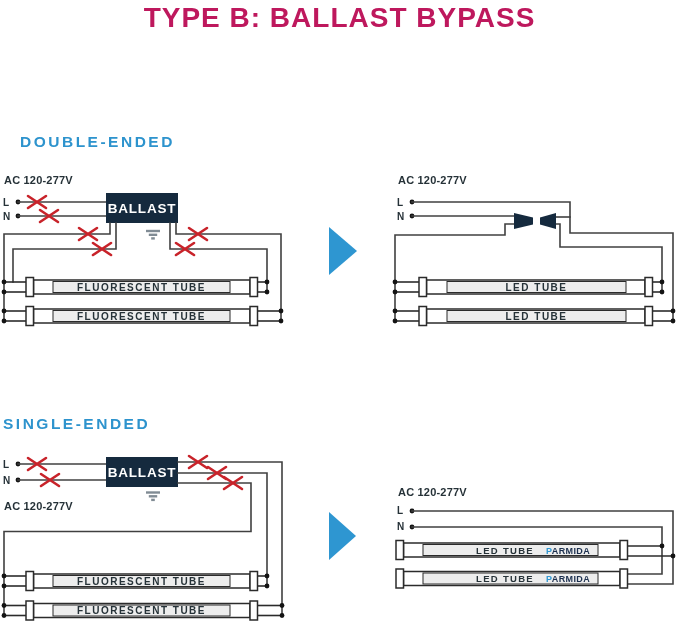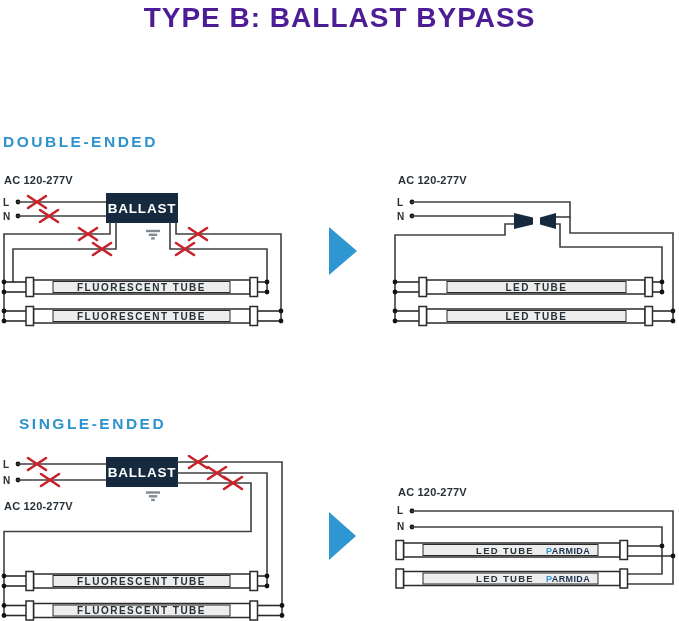--- a/index.html
+++ b/index.html
@@ -1,24 +1,24 @@
 <!DOCTYPE html>
 <html><head>
 <meta charset="utf-8">
 <style>
   html,body{margin:0;padding:0;background:#fff;}
   .page{position:relative;width:679px;height:621px;background:#ffffff;overflow:hidden;
         font-family:"Liberation Sans",sans-serif;}
   .page-title{position:absolute;top:2px;left:0;width:679px;text-align:center;
-        font-size:28px;font-weight:700;color:#4c1d95;letter-spacing:1px;}
+        font-size:28px;font-weight:700;color:#be185d;letter-spacing:1px;}
   .page-subtitle{position:absolute;top:34px;left:0;width:679px;text-align:center;
         font-size:21px;font-weight:400;color:#37474f;letter-spacing:3px;}
   .section-heading{position:absolute;font-size:15.5px;font-weight:700;color:#2d93cd;letter-spacing:2.5px;}
-  #h-double{left:3px;top:133px;}
-  #h-single{left:3px;top:415px;margin-left:16px;}
+  #h-double{left:20px;top:133px;}
+  #h-single{left:3px;top:415px;}
   svg.diagram-canvas{position:absolute;left:0;top:0;}
 
   .wire{stroke:#404040;stroke-width:1.6;fill:none;stroke-linecap:square;}
   .pin{stroke:#2b2b2b;stroke-width:1.6;fill:none;stroke-linecap:square;}
   .dot{fill:#141414;}
   #xmark line{stroke:#c8232a;stroke-width:2.6;stroke-linecap:round;}
   .tube-outline{fill:#ffffff;stroke:#2b2b2b;stroke-width:1.5;}
   .tube-cap{fill:#ffffff;stroke:#2b2b2b;stroke-width:1.5;}
   .tube-label-area{fill:#ededed;stroke:#2b2b2b;stroke-width:1;}
   .tube-text{font-family:"Liberation Sans",sans-serif;font-size:10px;font-weight:700;

